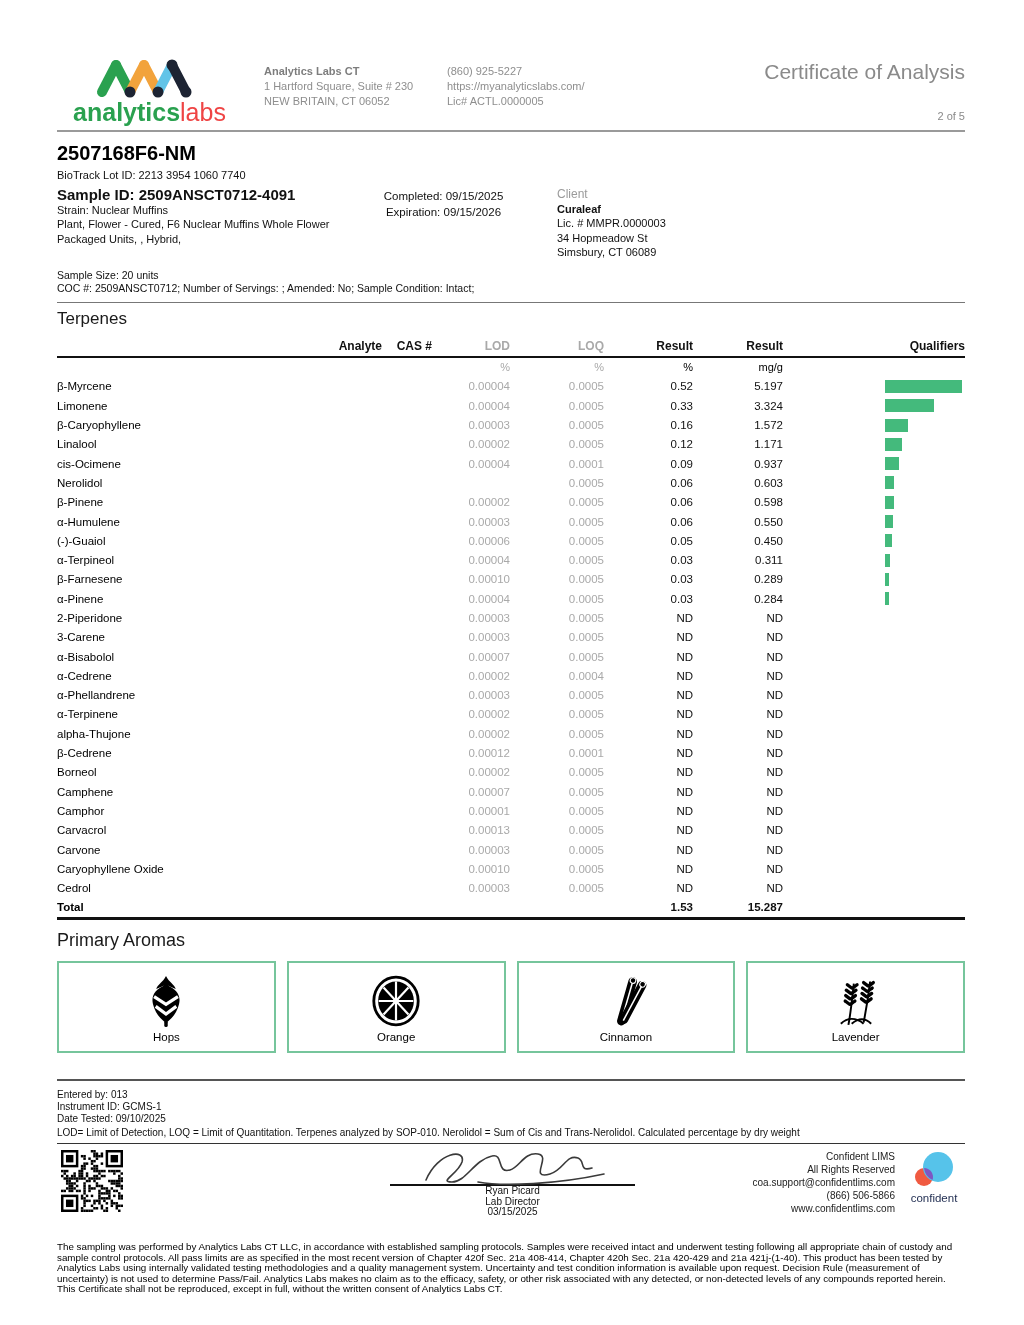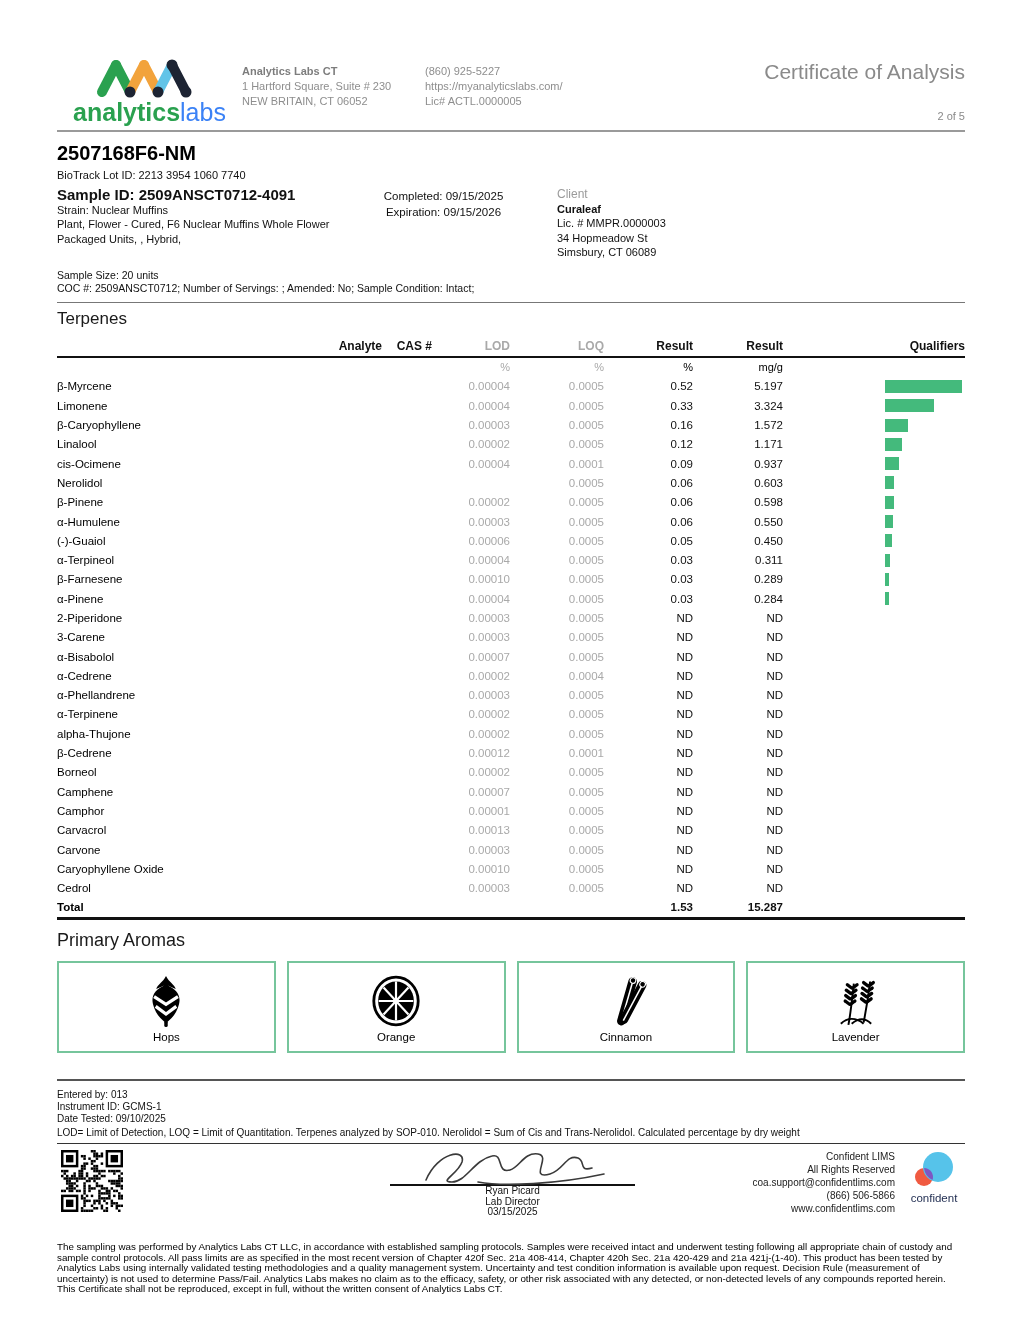--- a/index.html
+++ b/index.html
@@ -6,22 +6,22 @@
   .page{position:relative;width:1024px;height:1325px;background:#fff;overflow:hidden;
         font-family:"Liberation Sans",sans-serif;color:#111;}
   .content{position:absolute;left:57px;top:0;width:908px;}
 
   
   .hdr{display:flex;align-items:flex-start;margin-top:56px;border-bottom:2px solid #9a9a9a;padding-bottom:6px;}
   .logo-block{width:185px;text-align:center;}
   .logo-zig{display:block;margin:0 auto;}
   .wordmark{font-size:25px;letter-spacing:0;line-height:24px;}
   .wordmark .wm-a{color:var(--logo-green);font-weight:bold;}
-  .wordmark .wm-b{color:#3b82f6;font-weight:normal;}
-  .lab-info{font-size:11px;line-height:15px;color:#8e8e8e;width:175px;padding-top:8px;}
+  .wordmark .wm-b{color:#ef4444;font-weight:normal;}
+  .lab-info{margin-left:22px;font-size:11px;line-height:15px;color:#8e8e8e;width:175px;padding-top:8px;}
   .lab-info .lab-name{font-weight:bold;color:#7d7d7d;}
   .lab-info2{margin-left:8px;font-size:11px;line-height:15px;color:#8e8e8e;width:180px;padding-top:8px;}
   .coa-col{margin-left:auto;display:flex;flex-direction:column;align-items:flex-end;justify-content:space-between;height:62px;padding-top:4px;}
   .coa-title{font-size:21px;color:#8a8a8a;}
   .page-no{font-size:11px;color:#8a8a8a;}
 
   
   .sample-id-main{font-size:20px;font-weight:bold;margin:10px 0 3px 0;color:#000;}
   .biotrack{font-size:11px;margin-bottom:3px;}
   .sample-cols{display:flex;}

